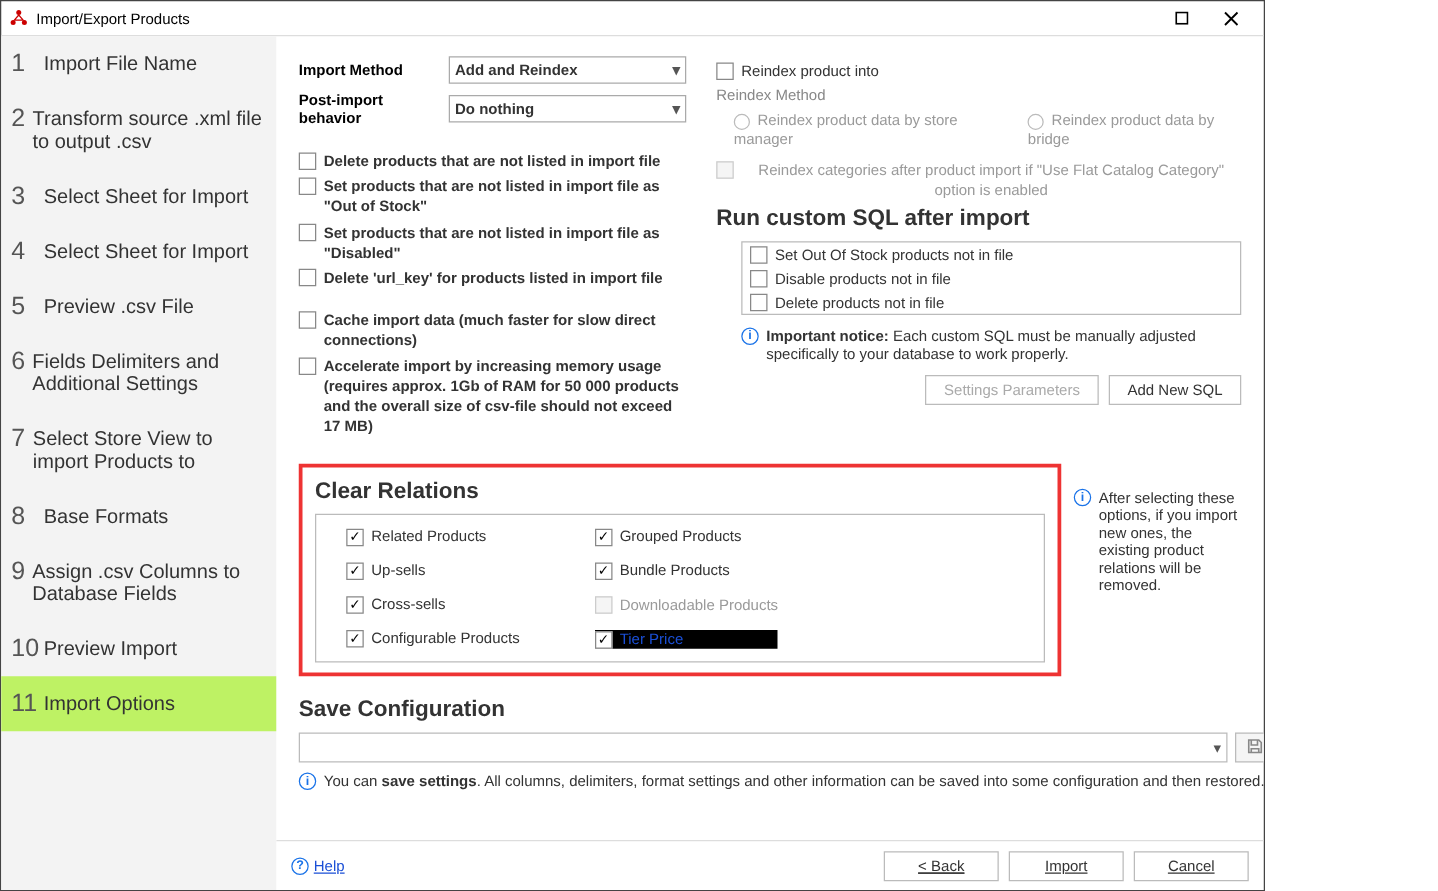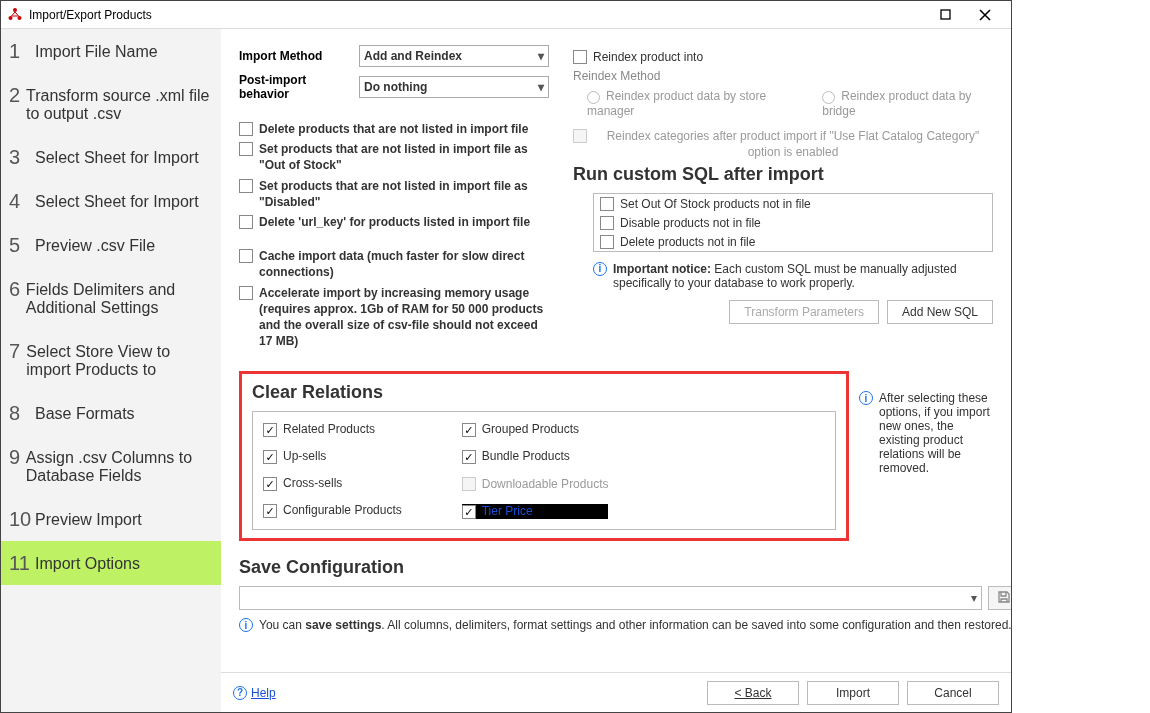--- a/index.html
+++ b/index.html
@@ -110,21 +110,21 @@
     min-width: 80px; text-align: center; font-size: 12px;
   }
   .btn.disabled { color: #aaa; }
   
   .highlight-wrap {
     border: 3px solid #e33; padding: 8px 10px; margin-top: 18px;
     width: 610px;
   }
   .rel-wrap-outer { display: flex; align-items: flex-start; gap: 10px; }
   .relations-box {
-    border: 1px solid #bbb; padding: 6px 10px; margin-top: 4px;
+    border: 1px solid #bbb; padding: 6px 24px; margin-top: 4px;
     display: flex; gap: 60px; width: 100%;
   }
   .rel-col { display: flex; flex-direction: column; gap: 4px; }
   .tier-price { color: #1a4fd6; }
   .tier-price-bg { background: #000000; padding-right: 40px; }
   .rel-side-note { flex: 1; display: flex; gap: 6px; align-items: flex-start; margin-top: 38px; }
   
   .save-config { margin-top: 16px; width: 880px; }
   .save-row { display: flex; gap: 6px; align-items: stretch; }
   .combo {
@@ -146,21 +146,21 @@
     height: 40px; border-top: 1px solid #ddd;
     display: flex; align-items: center; padding: 0 12px;
   }
   .help-link { color: #1a4fd6; display: flex; align-items: center; gap: 4px; }
   .q-icon {
     width: 14px; height: 14px; border: 1.5px solid #1a73e8; border-radius: 50%;
     color: #1a73e8; font-weight: bold; font-size: 10px;
     display: inline-flex; align-items: center; justify-content: center;
   }
   .footer .spacer { flex: 1; }
-  .footer .btn { min-width: 92px; padding: 4px 0; }
+  .footer .btn { min-width: 92px; padding: 4px 0; text-decoration: underline; }
   .disk-icon { color: #888; }
   .underline-first::first-letter { text-decoration: underline; }
 </style>
 </head>
 <body>
 
 <div class="window">
 
   <div class="titlebar">
     <span class="app-icon">
@@ -311,21 +311,21 @@
             <div class="item">
                 <span class="chk"></span>
                 <span>Delete products not in file</span>
               </div>
           </div>
           <div class="notice-row" style="margin-left:20px;width:400px;">
             <span class="info-icon">i</span>
             <span><b>Important notice:</b><span> Each custom SQL must be manually adjusted specifically to your database to work properly.</span></span>
           </div>
           <div class="btn-row" style="width:420px;">
-            <div class="btn disabled">Transform Parameters</div>
+            <div class="btn disabled">Settings Parameters</div>
             <div class="btn">Add New SQL</div>
           </div>
         </div>
       </div>
 
       <div class="rel-wrap-outer">
         <div class="highlight-wrap">
           <div class="section-title" style="margin-top:0;">Clear Relations</div>
           <div class="relations-box">
             <div class="rel-col">

